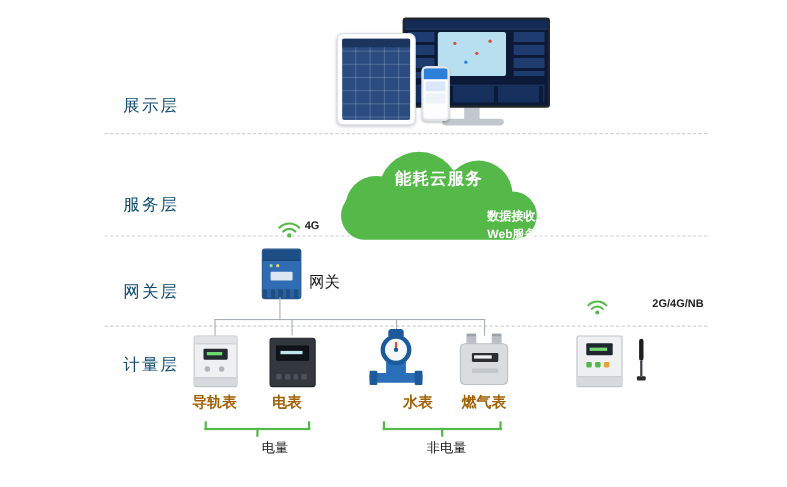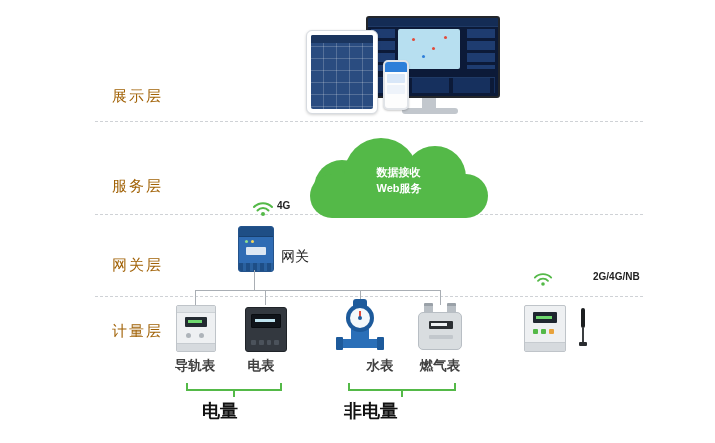--- a/index.html
+++ b/index.html
@@ -6,21 +6,21 @@
     --accent-green:#54b948;
     --line-gray:#a9aeb4;
     --dash-gray:#cfd2d6;
   }
   html,body{margin:0;padding:0;background:#fff;}
   .canvas{position:relative;width:715px;height:443px;background:#fff;overflow:hidden;
           font-family:"Liberation Sans","DejaVu Sans",sans-serif;}
 
   
   .sep{position:absolute;left:95px;width:548px;border-top:1px dashed var(--dash-gray);}
-  .layer-label{position:absolute;left:112px;font-size:15px;color:#a16207;letter-spacing:2px;}
+  .layer-label{position:absolute;left:112px;font-size:15px;color:#0c4a6e;letter-spacing:2px;}
 
   
   .tablet{position:absolute;left:306px;top:30px;width:72px;height:84px;background:#fff;
           border:1px solid #d7dbe0;border-radius:6px;box-shadow:0 1px 3px rgba(0,0,0,.18);
           z-index:4;padding:4px;box-sizing:border-box;}
   .tablet-screen{position:relative;width:100%;height:100%;background:#2a4c80;border-radius:2px;overflow:hidden;
           background-image:linear-gradient(rgba(255,255,255,.20) 1px,transparent 1px),
                            linear-gradient(90deg,rgba(255,255,255,.20) 1px,transparent 1px);
           background-size:13px 12px;background-position:-1px -1px;}
   .tablet-topbar{position:absolute;top:0;left:0;right:0;height:8px;background:#1b355e;}
@@ -49,21 +49,21 @@
   
   .cloud{position:absolute;left:310px;top:136px;width:178px;height:84px;z-index:3;}
   .cc,.cbase{position:absolute;background:var(--accent-green);}
   .cc{border-radius:50%;}
   .c1{left:4px;top:24px;width:56px;height:56px;}
   .c2{left:34px;top:2px;width:74px;height:74px;}
   .c3{left:94px;top:10px;width:62px;height:62px;}
   .cbase{left:0;top:38px;width:178px;height:44px;border-radius:22px;}
   .cloud-title{position:absolute;top:17px;left:0;right:0;text-align:center;color:#fff;
                font-size:15px;font-weight:bold;letter-spacing:1px;}
-  .cloud-cols{position:absolute;top:28px;left:0;right:0;display:flex;justify-content:center;gap:32px;}
+  .cloud-cols{position:absolute;top:53px;left:0;right:0;display:flex;justify-content:flex-end;gap:32px;}
   .cloud-col{color:#fff;font-size:11px;font-weight:bold;line-height:16px;}
 
   
   .gateway{position:absolute;left:238px;top:226px;width:34px;height:44px;background:#2f6cb4;
            border:1px solid #24538b;border-radius:3px;overflow:hidden;}
   .gw-top{height:9px;background:#1e4e86;border-bottom:1px solid #174070;}
   .gw-led{position:absolute;top:13px;width:3px;height:3px;border-radius:50%;}
   .l1{left:6px;background:#8fe08f;}.l2{left:12px;background:#f2d55c;}
   .gw-label{position:absolute;left:7px;top:20px;width:20px;height:8px;background:#dce7f3;border-radius:1px;}
   .gw-bottom{position:absolute;bottom:0;left:0;right:0;height:8px;
@@ -128,28 +128,28 @@
   .g2{left:16px;background:var(--accent-green);}
   .o1{left:24px;background:#e8a33d;}
   .ar-bottom{position:absolute;bottom:0;left:0;right:0;height:8px;background:#d6dade;border-top:1px solid #c6cbd0;}
 
   .antenna{position:absolute;left:577px;top:308px;width:12px;height:42px;}
   .ant-rod{position:absolute;left:4px;top:0;width:4px;height:20px;background:#1c1e20;border-radius:2px;}
   .ant-stem{position:absolute;left:5px;top:20px;width:2px;height:14px;background:#3a3d40;}
   .ant-base{position:absolute;left:2px;top:34px;width:8px;height:4px;background:#2a2d30;border-radius:1px;}
 
   
-  .dev-label{position:absolute;top:357px;text-align:center;font-size:13.5px;font-weight:bold;color:#404040;}
+  .dev-label{position:absolute;top:357px;text-align:center;font-size:13.5px;font-weight:bold;color:#a16207;}
   .brace{position:absolute;top:383px;height:6px;
          border-left:2px solid var(--accent-green);
          border-right:2px solid var(--accent-green);
          border-bottom:2px solid var(--accent-green);}
   .brace .tick{position:absolute;left:50%;bottom:-8px;width:2px;height:8px;margin-left:-1px;
                background:var(--accent-green);display:block;}
-  .group-label{position:absolute;top:399px;text-align:left;font-size:18px;font-weight:bold;color:#111;}
+  .group-label{position:absolute;top:399px;text-align:right;font-size:12px;font-weight:normal;color:#111;}
 </style>
 </head>
 <body>
 
 <div class="canvas">
 
   <div class="sep" style="top:121px"></div>
   <div class="sep" style="top:214px"></div>
   <div class="sep" style="top:296px"></div>
 
@@ -183,20 +183,21 @@
     <div class="phone-header"></div>
     <div class="phone-block b1"></div>
     <div class="phone-block b2"></div>
   </div>
 
   <div class="cloud">
     <i class="cc c1"></i>
     <i class="cc c2"></i>
     <i class="cc c3"></i>
     <i class="cbase"></i>
+    <div class="cloud-title">能耗云服务</div>
     <div class="cloud-cols">
       <div class="cloud-col">
         <div>数据接收</div>
         <div>Web服务</div>
       </div>
     </div>
   </div>
 
   <div class="sig sig-gw">
     <svg class="wifi" width="22" height="17" viewBox="0 0 22 17">

